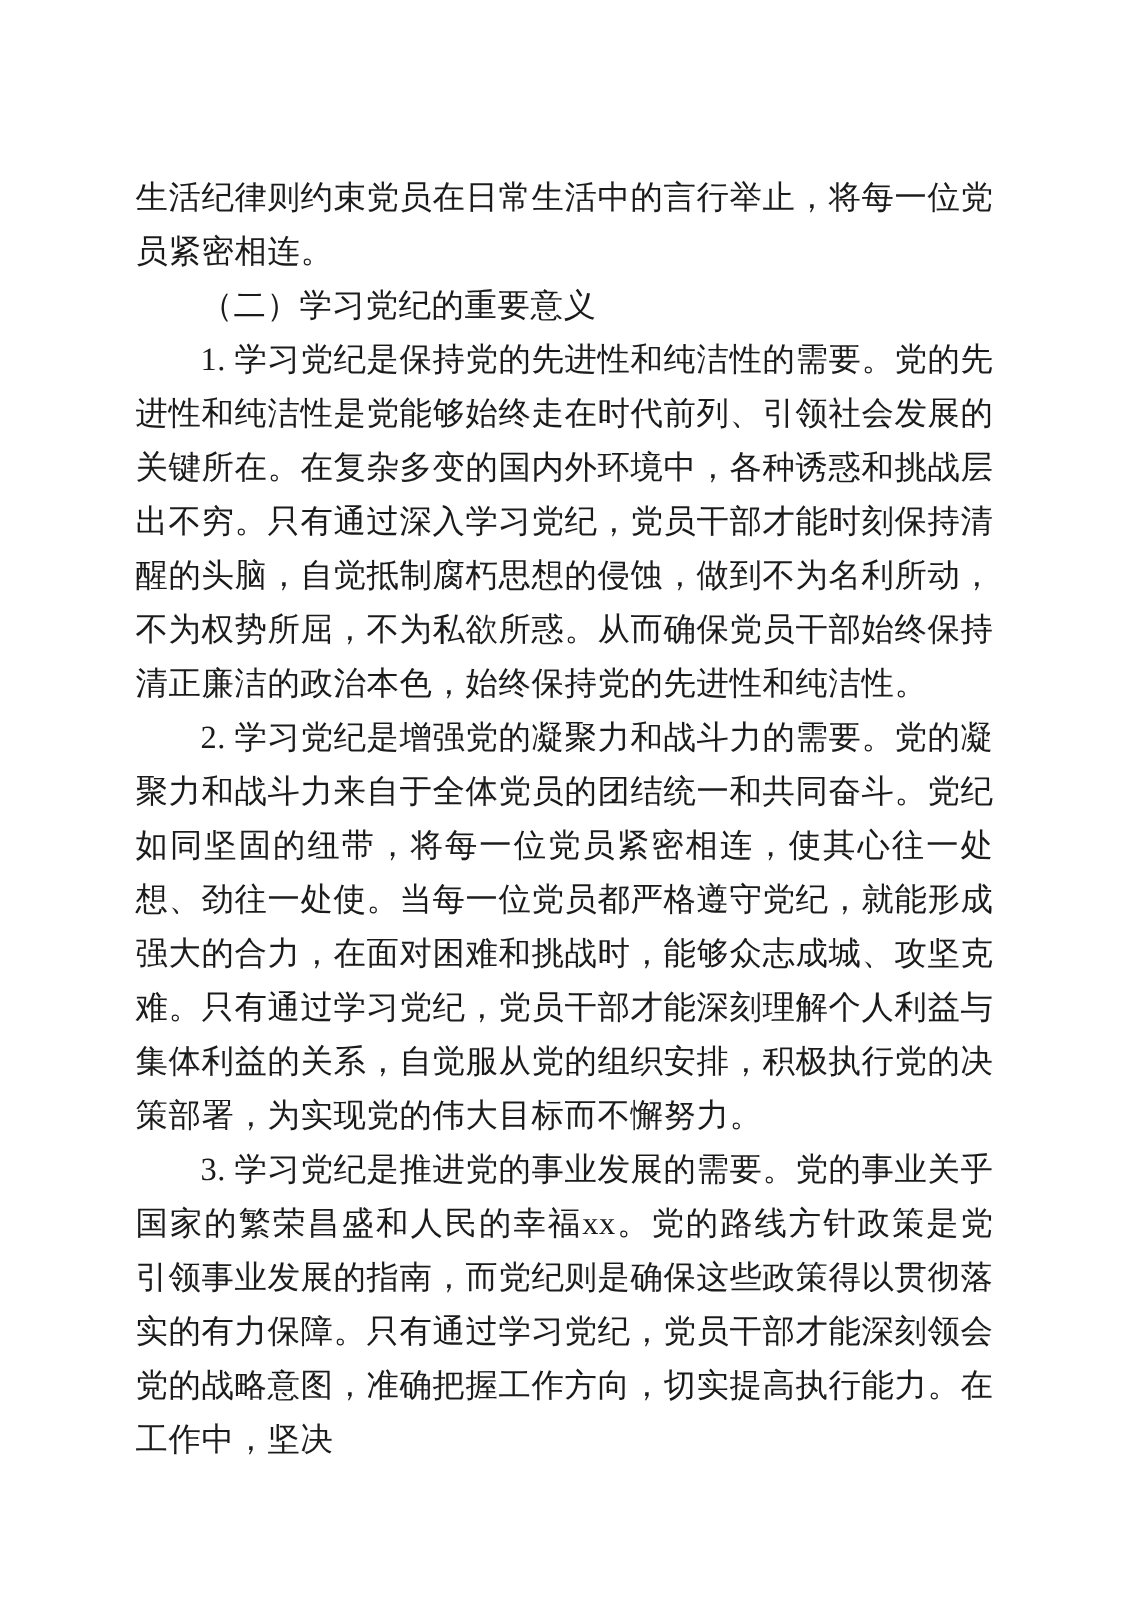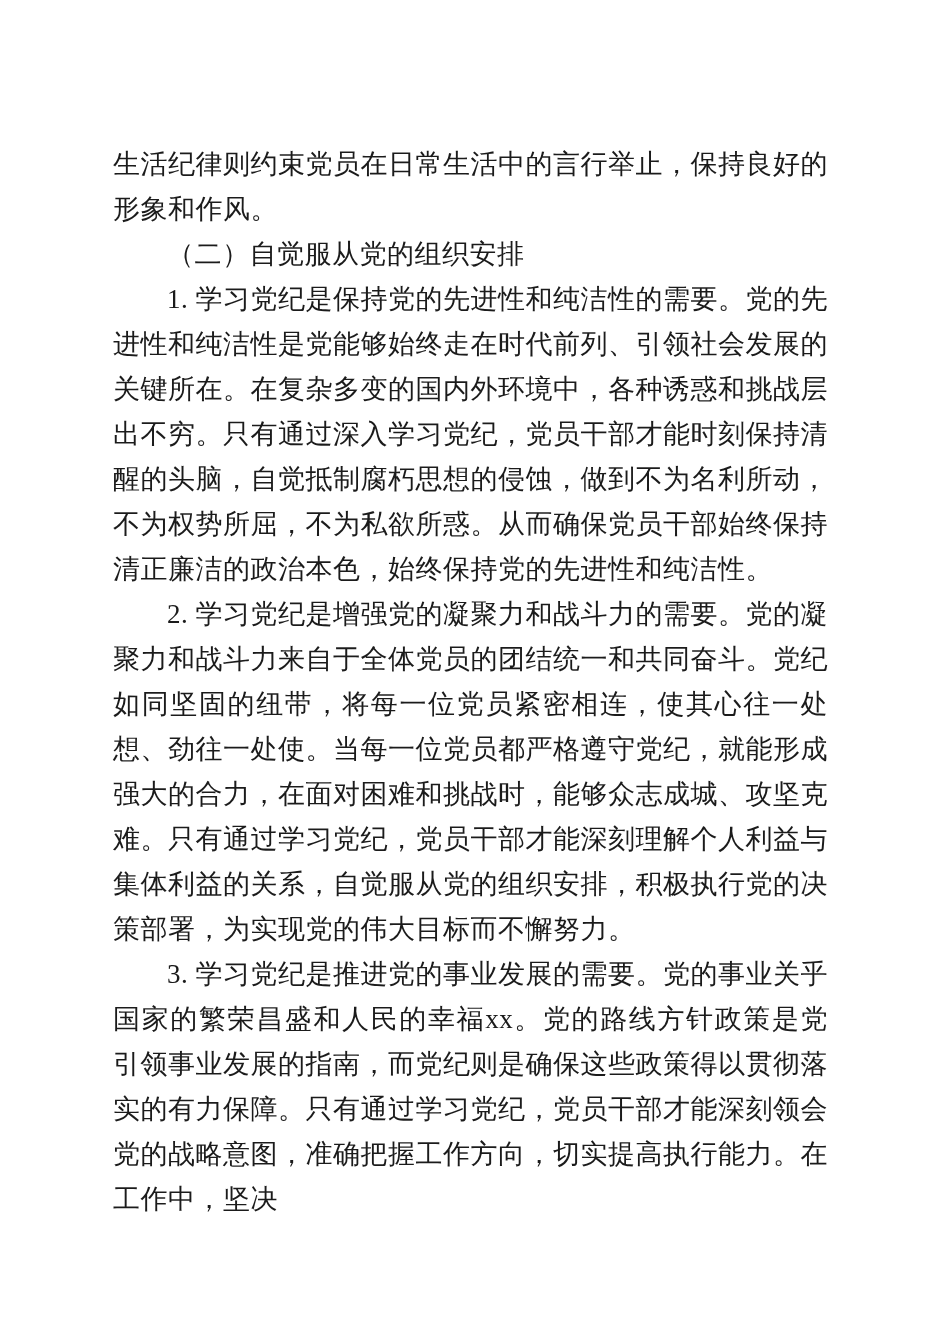--- a/index.html
+++ b/index.html
@@ -33,18 +33,18 @@
     word-break: break-all;
   }
   .para.indent {
     text-indent: 2em;
   }
 </style>
 </head>
 <body>
 
 <div class="doc-page">
-  <p class="para">生活纪律则约束党员在日常生活中的言行举止，保持良好的形象和作风。</p>
-  <p class="para indent">（二）自觉服从党的组织安排</p>
+  <p class="para">生活纪律则约束党员在日常生活中的言行举止，将每一位党员紧密相连。</p>
+  <p class="para indent">（二）学习党纪的重要意义</p>
   <p class="para indent">1. 学习党纪是保持党的先进性和纯洁性的需要。党的先进性和纯洁性是党能够始终走在时代前列、引领社会发展的关键所在。在复杂多变的国内外环境中，各种诱惑和挑战层出不穷。只有通过深入学习党纪，党员干部才能时刻保持清醒的头脑，自觉抵制腐朽思想的侵蚀，做到不为名利所动，不为权势所屈，不为私欲所惑。从而确保党员干部始终保持清正廉洁的政治本色，始终保持党的先进性和纯洁性。</p>
   <p class="para indent">2. 学习党纪是增强党的凝聚力和战斗力的需要。党的凝聚力和战斗力来自于全体党员的团结统一和共同奋斗。党纪如同坚固的纽带，将每一位党员紧密相连，使其心往一处想、劲往一处使。当每一位党员都严格遵守党纪，就能形成强大的合力，在面对困难和挑战时，能够众志成城、攻坚克难。只有通过学习党纪，党员干部才能深刻理解个人利益与集体利益的关系，自觉服从党的组织安排，积极执行党的决策部署，为实现党的伟大目标而不懈努力。</p>
   <p class="para indent">3. 学习党纪是推进党的事业发展的需要。党的事业关乎国家的繁荣昌盛和人民的幸福xx。党的路线方针政策是党引领事业发展的指南，而党纪则是确保这些政策得以贯彻落实的有力保障。只有通过学习党纪，党员干部才能深刻领会党的战略意图，准确把握工作方向，切实提高执行能力。在工作中，坚决</p>
 </div>
 
 </body></html>

